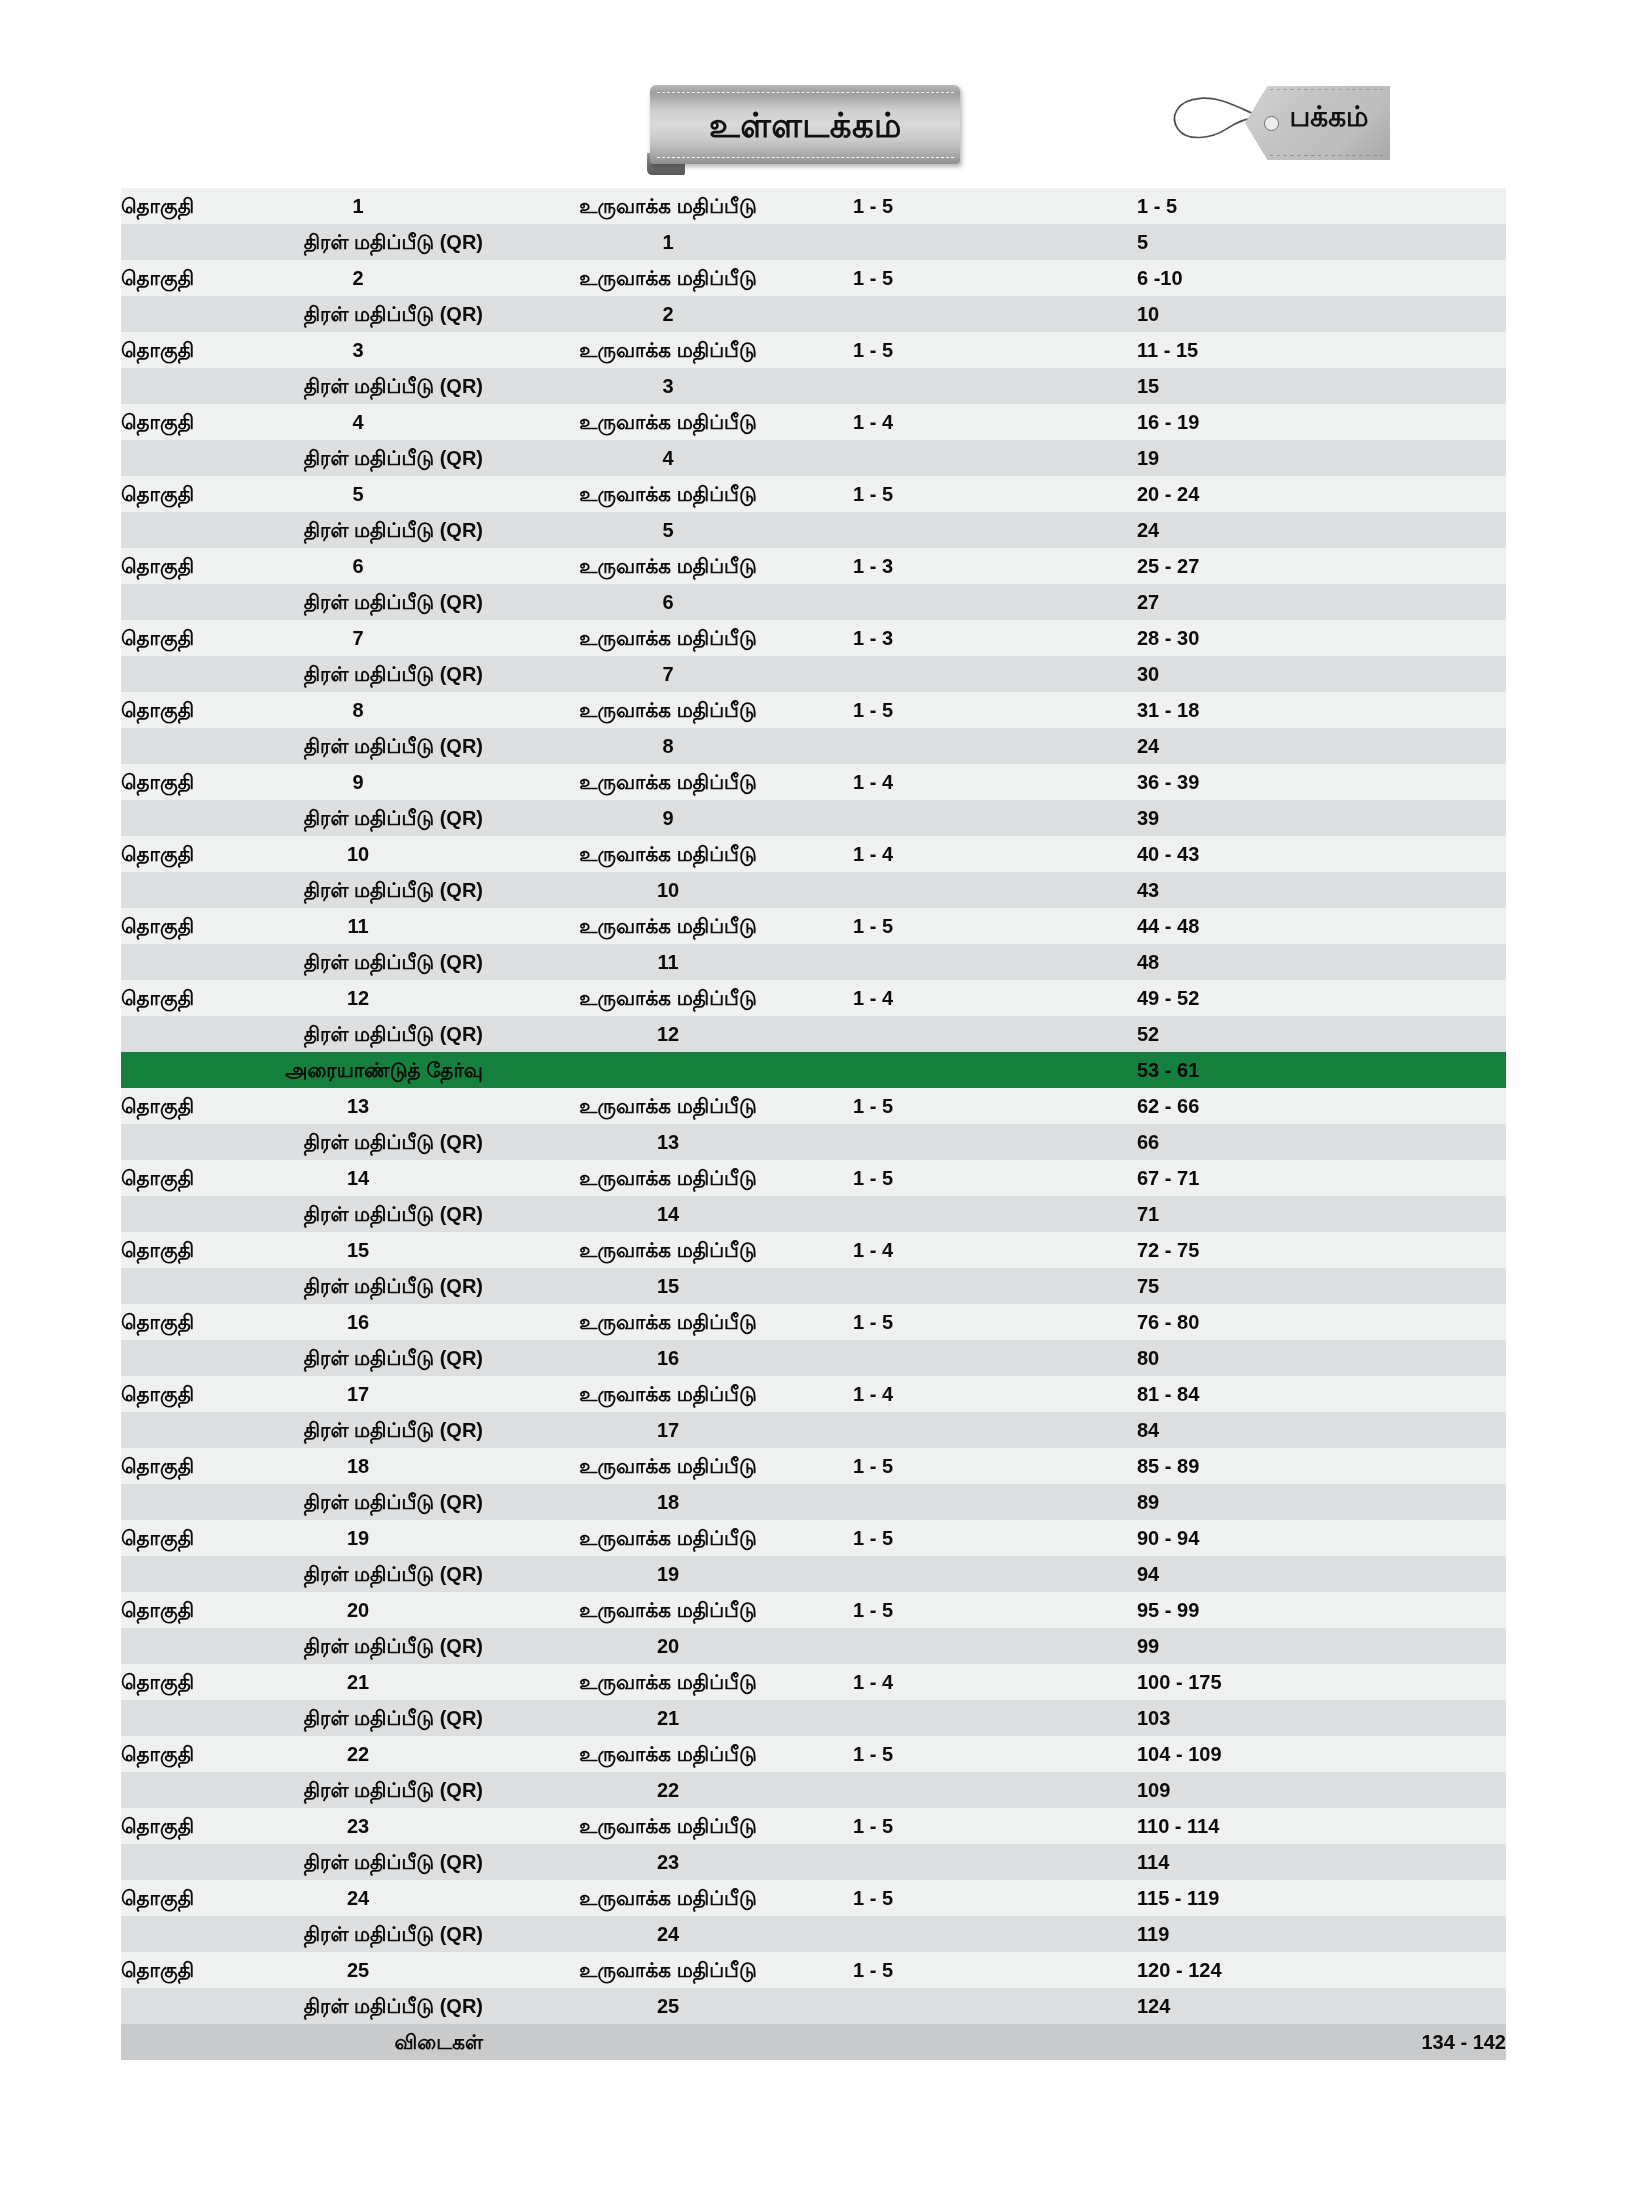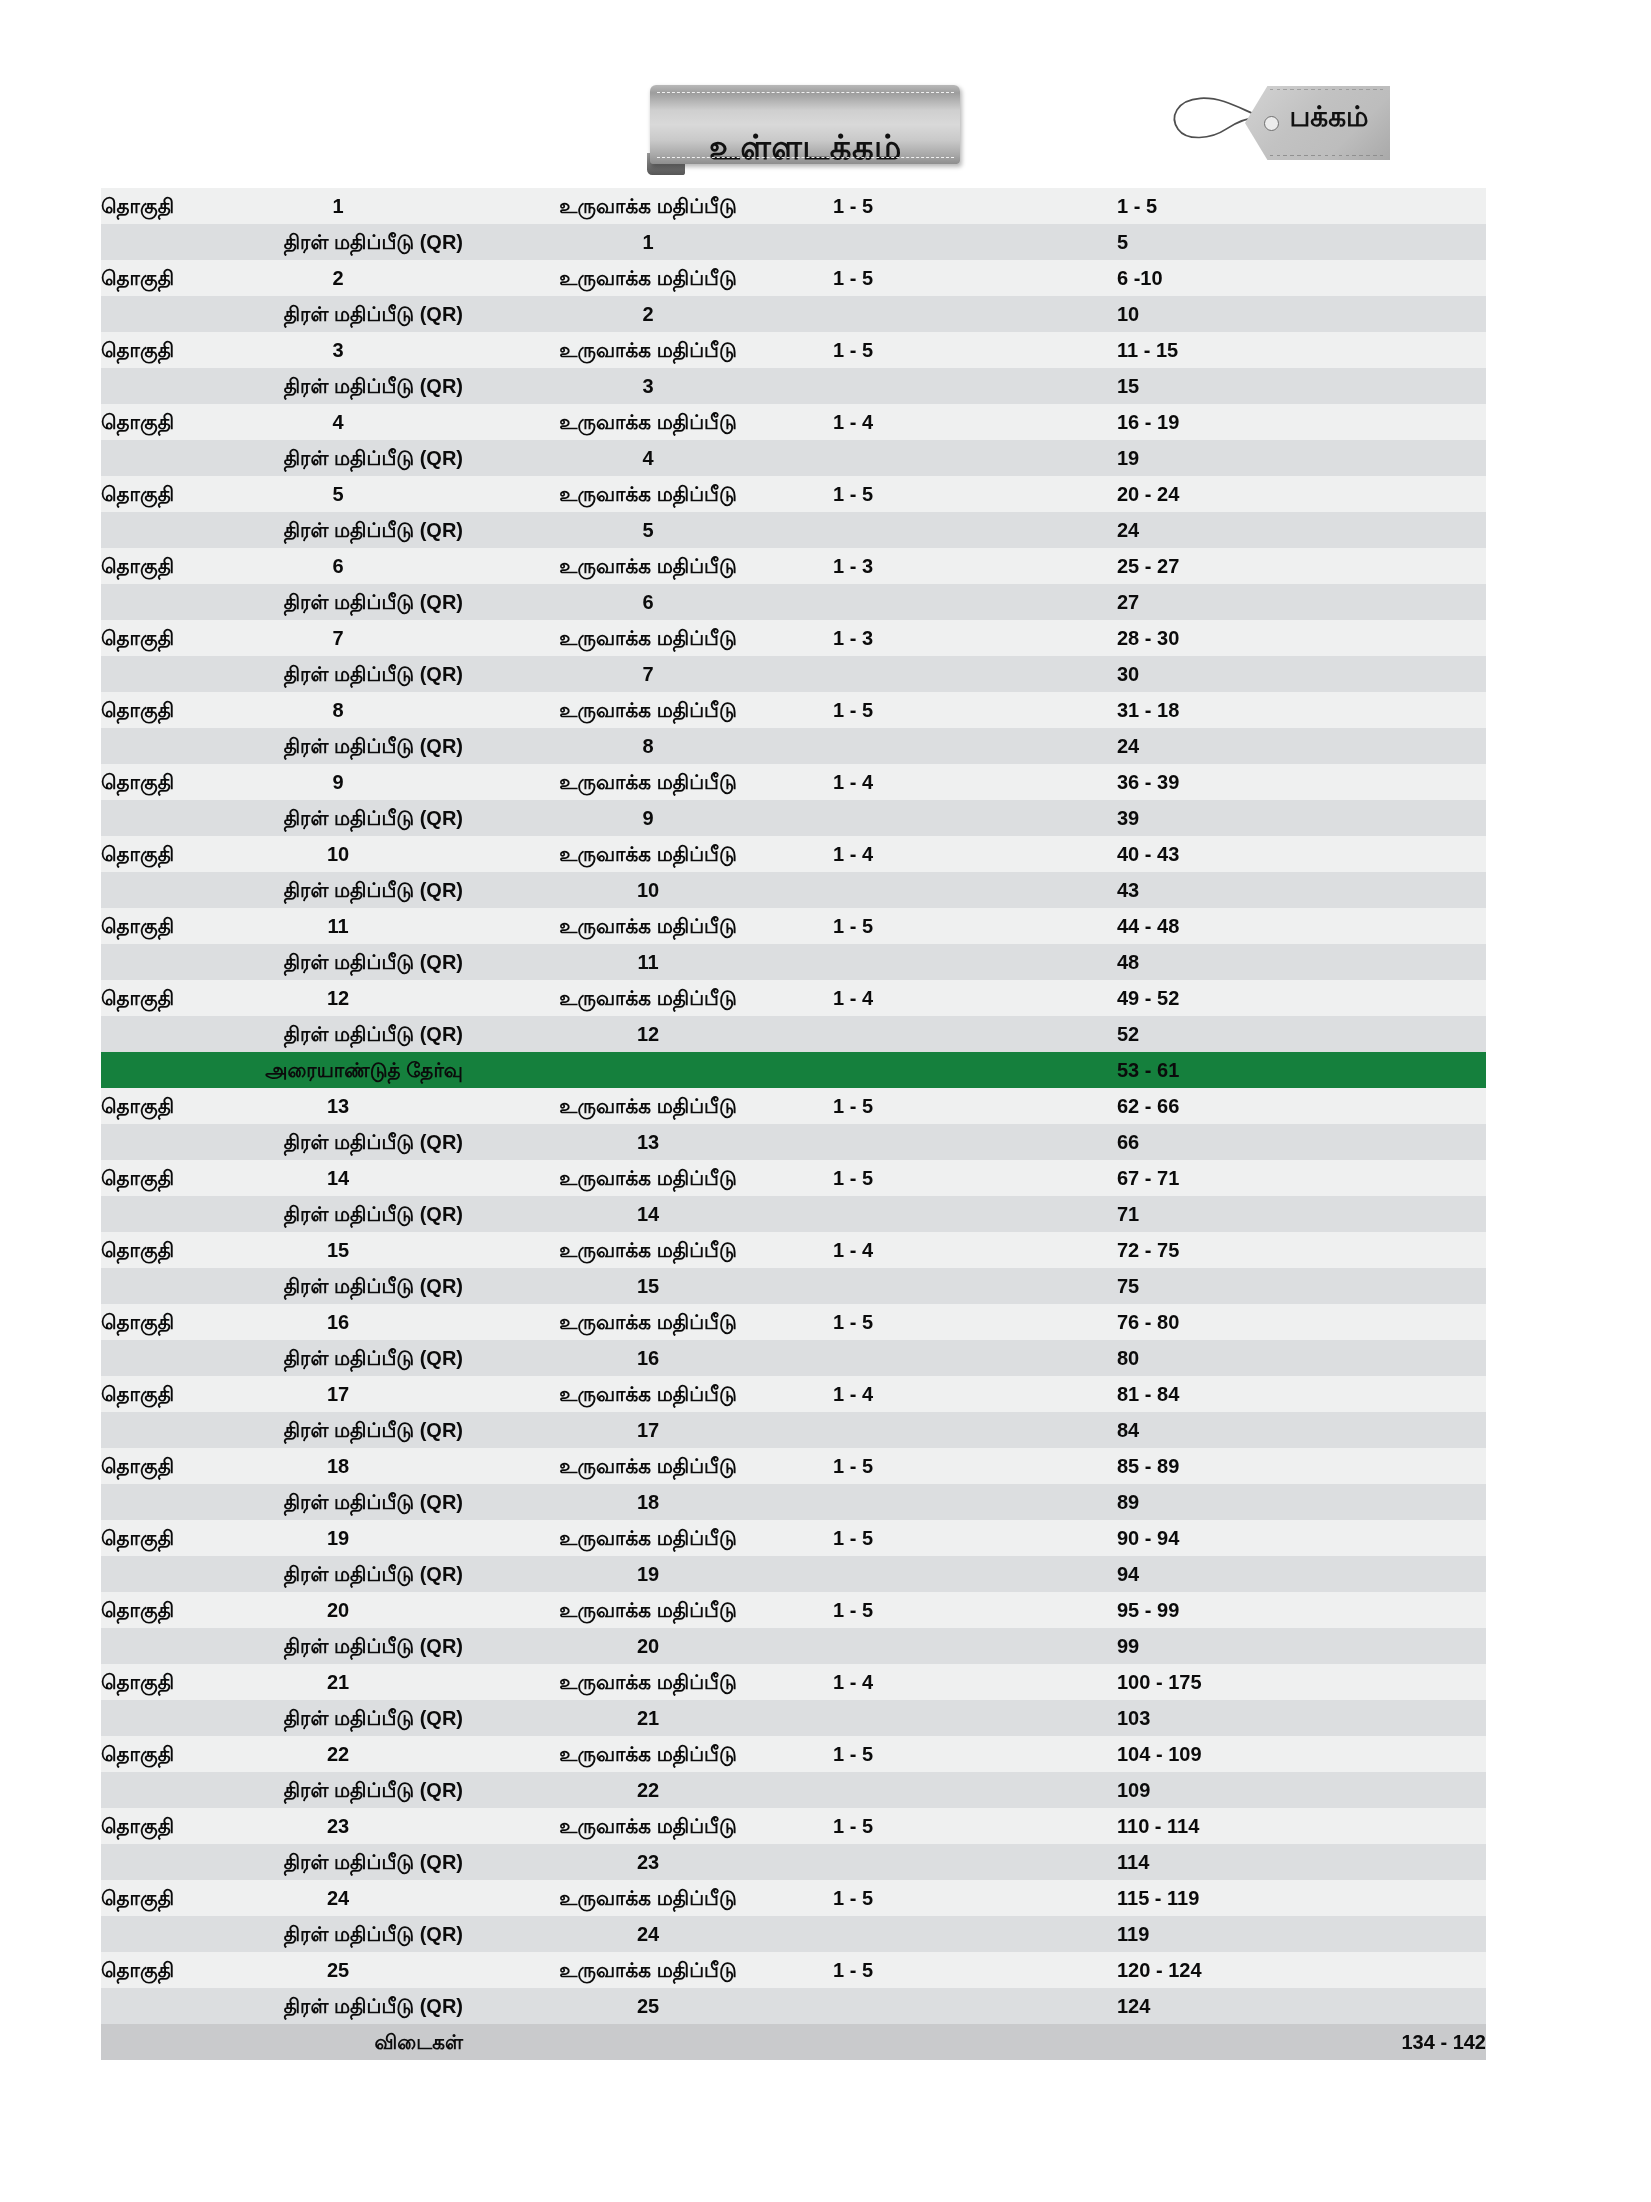--- a/index.html
+++ b/index.html
@@ -74,21 +74,20 @@
     position: absolute;
     left: 0; right: 0;
     top: 50%;
     transform: translateY(-50%);
     text-align: center;
     font-size: 34px;
     font-weight: bold;
     color: #111111;
     letter-spacing: 0.4px;
     line-height: 1;
-    margin-top: 22px;
   }
 
   
   #tag-wrap {
     position: absolute;
     left: 1166px;
     top: 79px;
     width: 232px;
     height: 90px;
   }
@@ -143,21 +142,21 @@
     justify-content: center;
     font-size: 28px;
     font-weight: bold;
     color: #111111;
     line-height: 1;
   }
 
   
   #toc-table {
     position: absolute;
-    left: 101px;
+    left: 121px;
     top: 188px;
     width: 1384px;
     border-collapse: collapse;
     table-layout: fixed;
   }
   #toc-table td {
     height: 36px;
     padding: 0;
     font-size: 20px;
     font-weight: bold;

